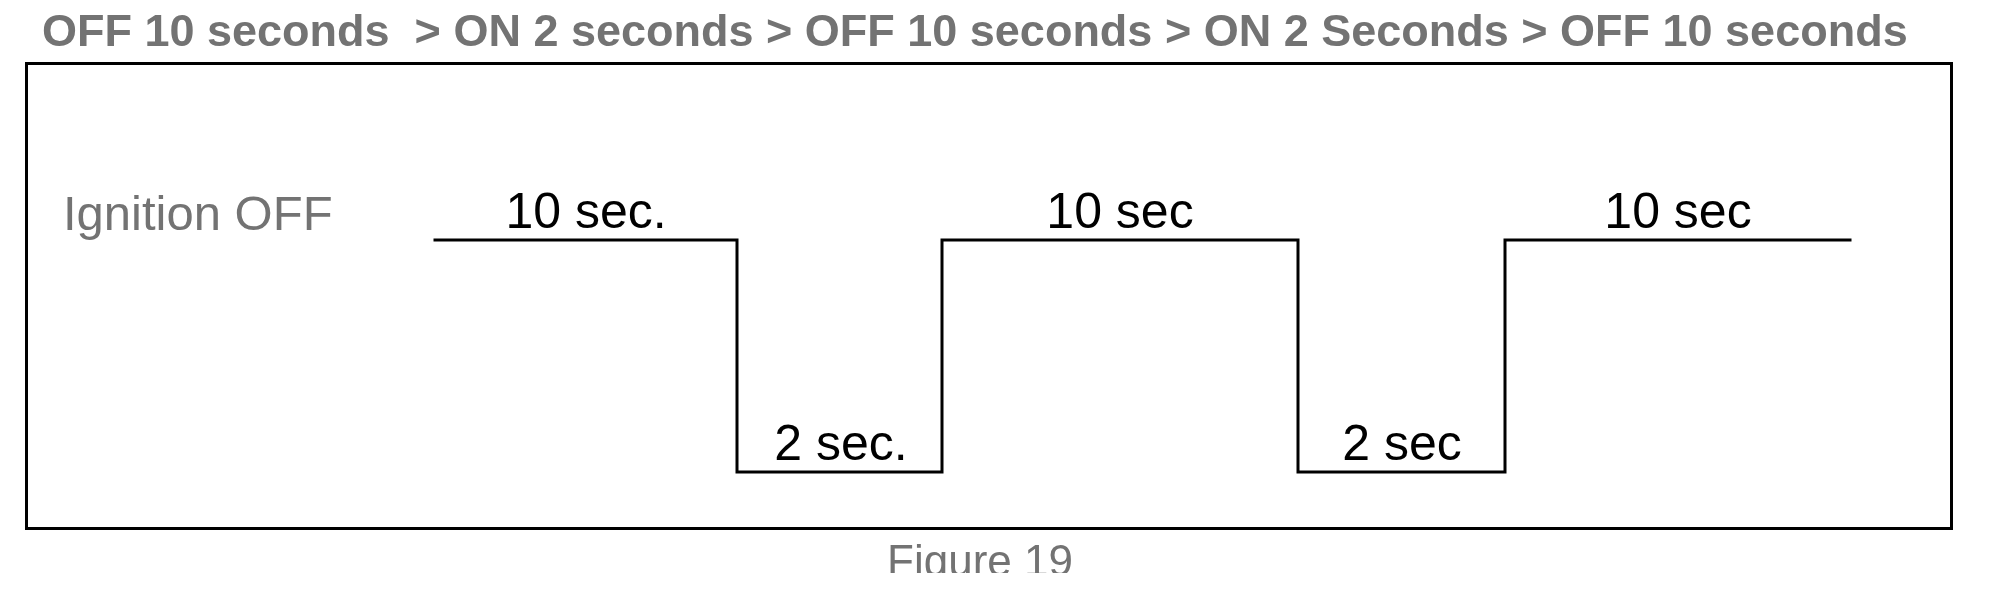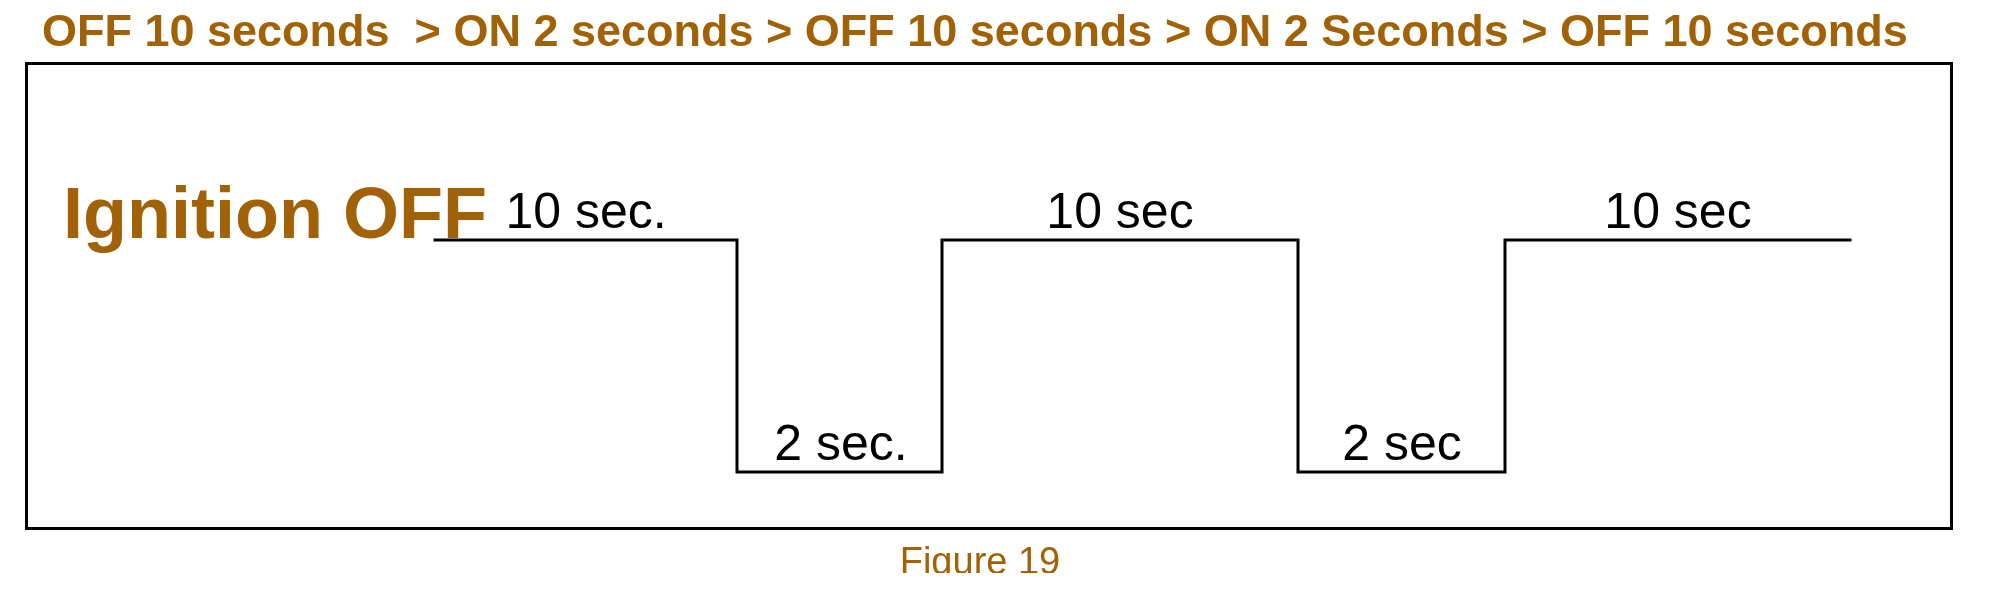--- a/index.html
+++ b/index.html
@@ -5,21 +5,21 @@
   html, body {
     margin: 0;
     padding: 0;
     background: #ffffff;
   }
   .page {
     position: relative;
     width: 2005px;
     height: 573px;
     background: #ffffff;
-    color: #a16207;
+    color: #737373;
     font-family: "Liberation Sans", sans-serif;
     overflow: hidden;
   }
   .title {
     position: absolute;
     left: 42px;
     top: 6px;
     font-size: 45px;
     font-weight: bold;
     white-space: pre;
@@ -30,22 +30,22 @@
     left: 25px;
     top: 62px;
     width: 1928px;
     height: 468px;
     border: 3px solid #000000;
     box-sizing: border-box;
     background: #ffffff;
   }
   .row-label {
     position: absolute;
-    font-weight: bold;
-    font-size: 72px;
+    font-weight: normal;
+    font-size: 49px;
     line-height: 60px;
     white-space: nowrap;
     text-align: center;
   }
   .label-off { left: 63px; top: 183px; }
   .label-on  { left: 90px; top: 415px; }
   .wave-svg {
     position: absolute;
     left: 0;
     top: 0;
@@ -56,21 +56,21 @@
     font-family: "Liberation Sans", sans-serif;
     font-size: 50px;
     fill: #000000;
   }
   .caption {
     position: absolute;
     left: 0;
     top: 536px;
     width: 1960px;
     text-align: center;
-    font-size: 38px;
+    font-size: 44px;
     line-height: 50px;
   }
 </style>
 </head>
 <body>
 
 <div class="page">
 
   <div class="title">OFF 10 seconds  &gt; ON 2 seconds &gt; OFF 10 seconds &gt; ON 2 Seconds &gt; OFF 10 seconds</div>
 

